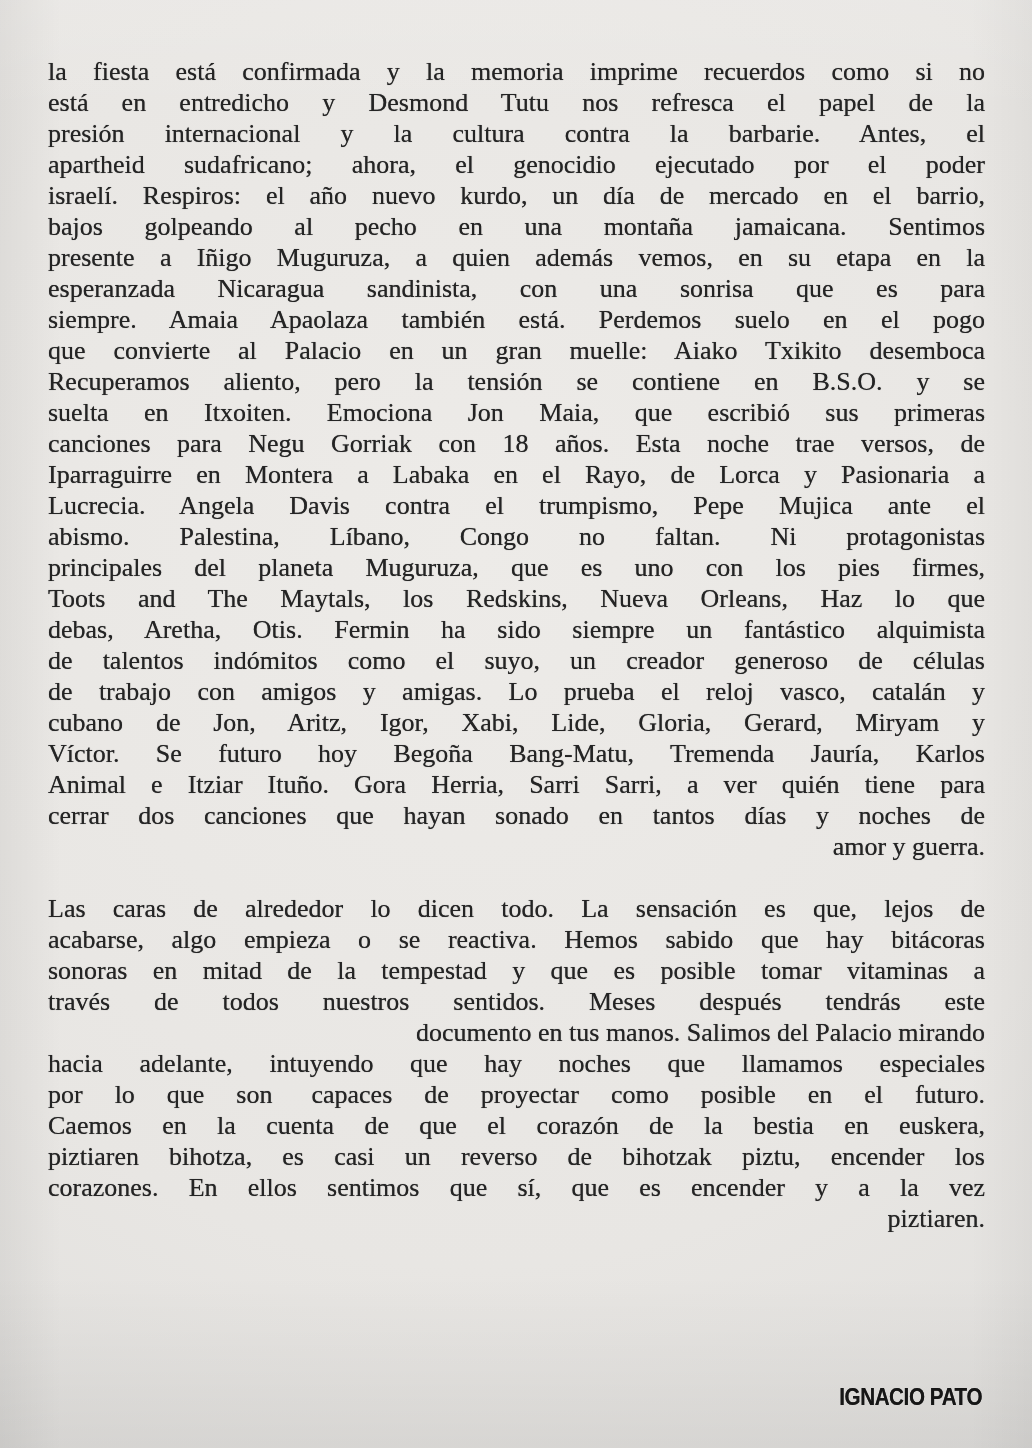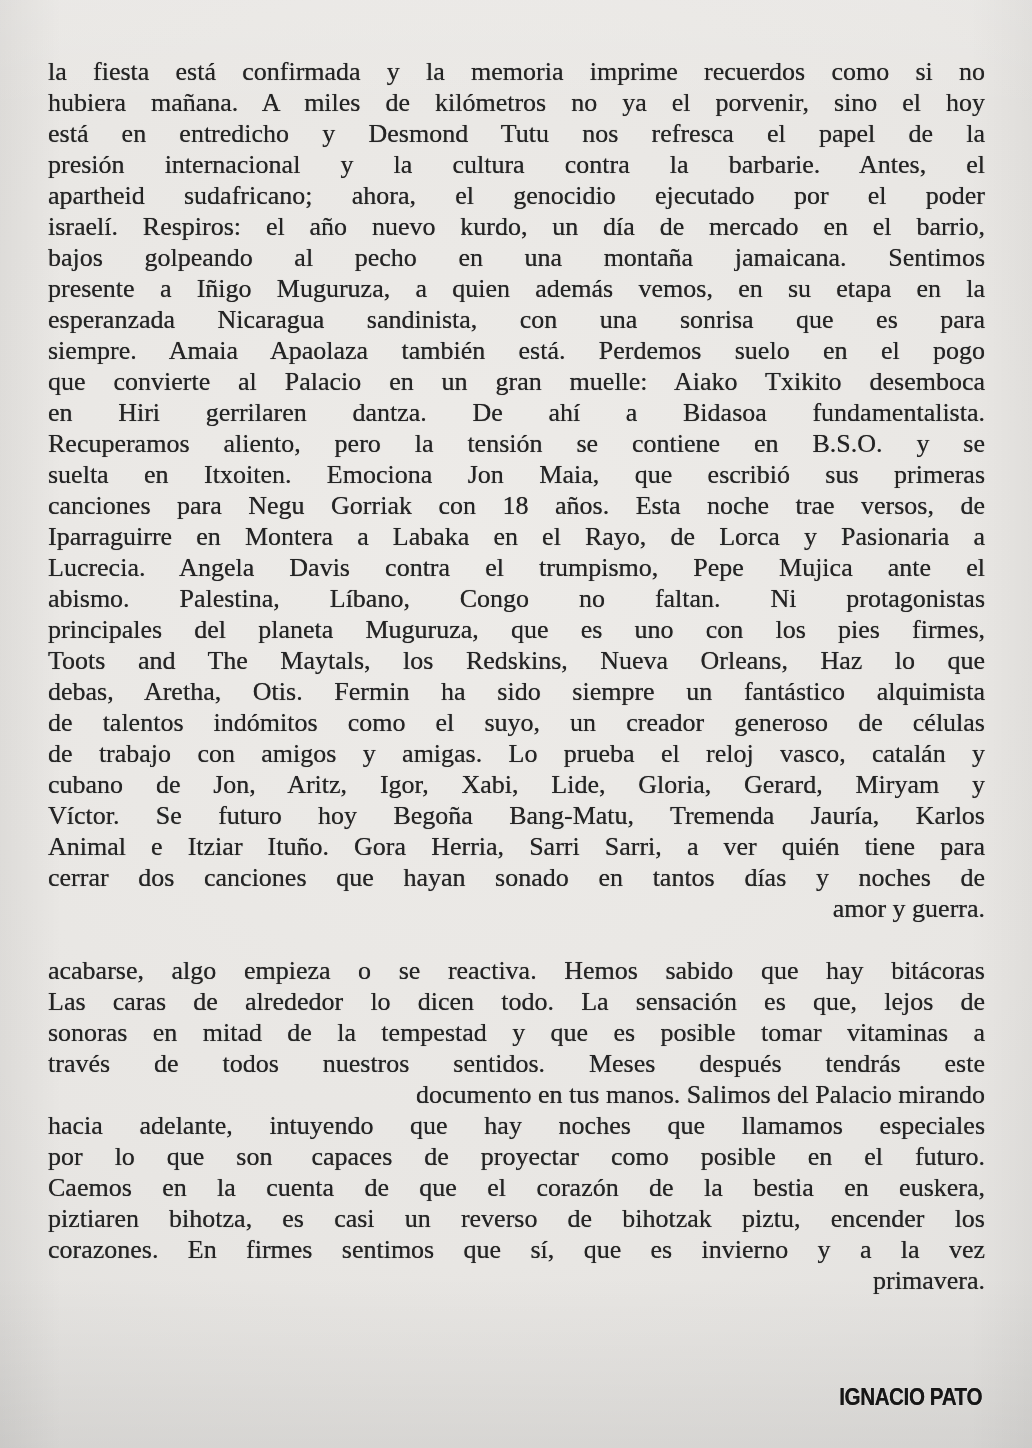--- a/index.html
+++ b/index.html
@@ -70,56 +70,54 @@
 </style>
 </head>
 <body>
 
 <div class="vignette"></div>
 
 <div class="column">
 
 <div class="para">
       <div class="line">la fiesta está confirmada y la memoria imprime recuerdos como si no</div>
-      <div class="line">hubiera mañana. A miles de kilómetros no ya el porvenir, sino el hoy</div>
       <div class="line">está en entredicho y Desmond Tutu nos refresca el papel de la</div>
       <div class="line">presión internacional y la cultura contra la barbarie. Antes, el</div>
       <div class="line">apartheid sudafricano; ahora, el genocidio ejecutado por el poder</div>
       <div class="line">israelí. Respiros: el año nuevo kurdo, un día de mercado en el barrio,</div>
       <div class="line">bajos golpeando al pecho en una montaña jamaicana. Sentimos</div>
       <div class="line">presente a Iñigo Muguruza, a quien además vemos, en su etapa en la</div>
       <div class="line">esperanzada Nicaragua sandinista, con una sonrisa que es para</div>
       <div class="line">siempre. Amaia Apaolaza también está. Perdemos suelo en el pogo</div>
       <div class="line">que convierte al Palacio en un gran muelle: Aiako Txikito desemboca</div>
-      <div class="line">en Hiri gerrilaren dantza. De ahí a Bidasoa fundamentalista.</div>
       <div class="line">Recuperamos aliento, pero la tensión se contiene en B.S.O. y se</div>
       <div class="line">suelta en Itxoiten. Emociona Jon Maia, que escribió sus primeras</div>
       <div class="line">canciones para Negu Gorriak con 18 años. Esta noche trae versos, de</div>
       <div class="line">Iparraguirre en Montera a Labaka en el Rayo, de Lorca y Pasionaria a</div>
       <div class="line">Lucrecia. Angela Davis contra el trumpismo, Pepe Mujica ante el</div>
       <div class="line">abismo. Palestina, Líbano, Congo no faltan. Ni protagonistas</div>
       <div class="line">principales del planeta Muguruza, que es uno con los pies firmes,</div>
       <div class="line">Toots and The Maytals, los Redskins, Nueva Orleans, Haz lo que</div>
       <div class="line">debas, Aretha, Otis. Fermin ha sido siempre un fantástico alquimista</div>
       <div class="line">de talentos indómitos como el suyo, un creador generoso de células</div>
       <div class="line">de trabajo con amigos y amigas. Lo prueba el reloj vasco, catalán y</div>
       <div class="line">cubano de Jon, Aritz, Igor, Xabi, Lide, Gloria, Gerard, Miryam y</div>
       <div class="line">Víctor. Se futuro hoy Begoña Bang-Matu, Tremenda Jauría, Karlos</div>
       <div class="line">Animal e Itziar Ituño. Gora Herria, Sarri Sarri, a ver quién tiene para</div>
       <div class="line">cerrar dos canciones que hayan sonado en tantos días y noches de</div>
       <div class="line right">amor y guerra.</div>
     </div>
     <div class="para">
+      <div class="line">Las caras de alrededor lo dicen todo. La sensación es que, lejos de</div>
       <div class="line">acabarse, algo empieza o se reactiva. Hemos sabido que hay bitácoras</div>
-      <div class="line">Las caras de alrededor lo dicen todo. La sensación es que, lejos de</div>
       <div class="line">sonoras en mitad de la tempestad y que es posible tomar vitaminas a</div>
       <div class="line">través de todos nuestros sentidos. Meses después tendrás este</div>
       <div class="line right">documento en tus manos. Salimos del Palacio mirando</div>
       <div class="line">hacia adelante, intuyendo que hay noches que llamamos especiales</div>
       <div class="line">por lo que son  capaces de proyectar como posible en el futuro.</div>
       <div class="line">Caemos en la cuenta de que el corazón de la bestia en euskera,</div>
       <div class="line">piztiaren bihotza, es casi un reverso de bihotzak piztu, encender los</div>
-      <div class="line">corazones. En firmes sentimos que sí, que es invierno y a la vez</div>
-      <div class="line right">primavera.</div>
+      <div class="line">corazones. En ellos sentimos que sí, que es encender y a la vez</div>
+      <div class="line right">piztiaren.</div>
     </div>
   </div>
 
 <div class="byline">IGNACIO PATO</div>
 
 </body></html>

